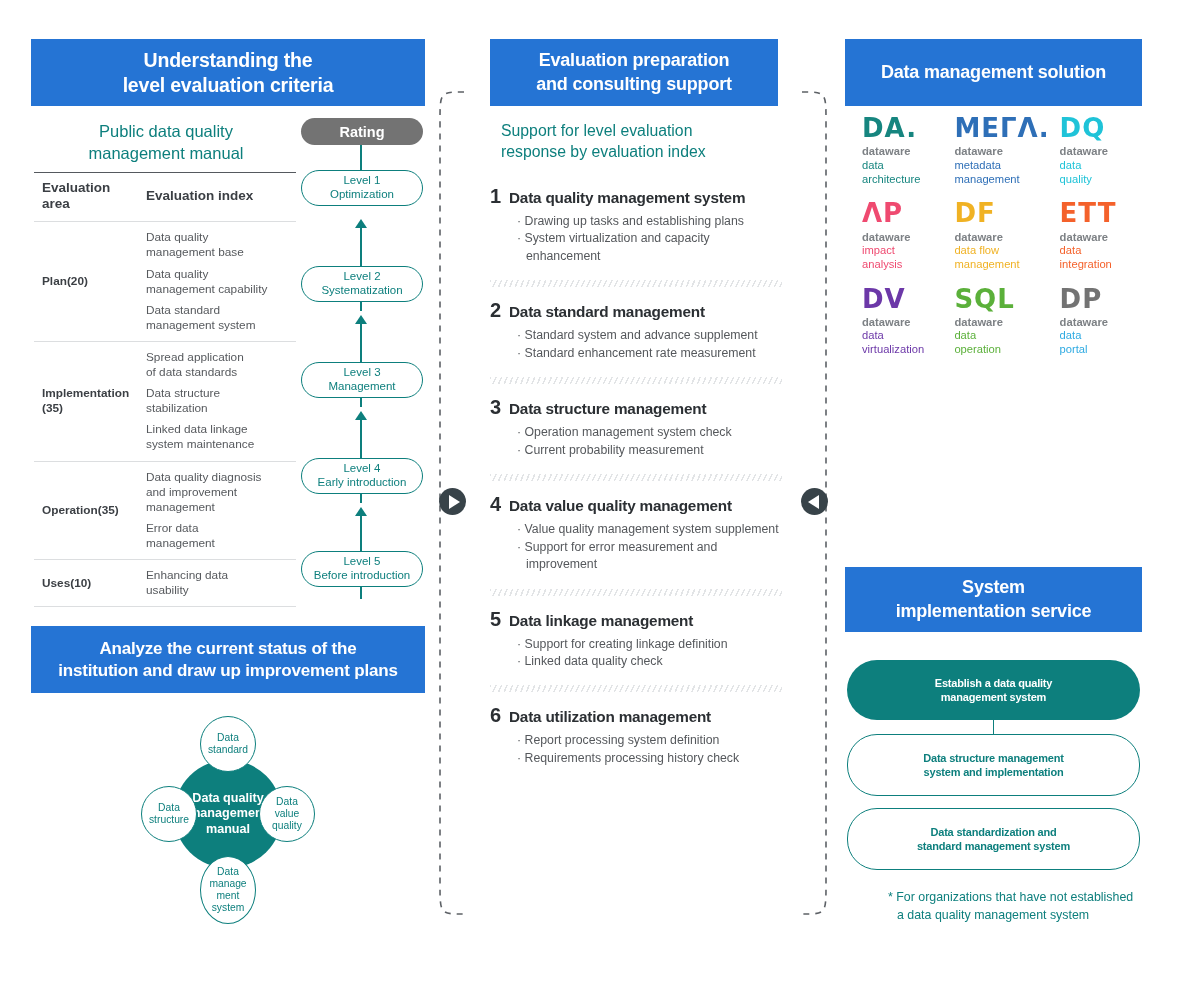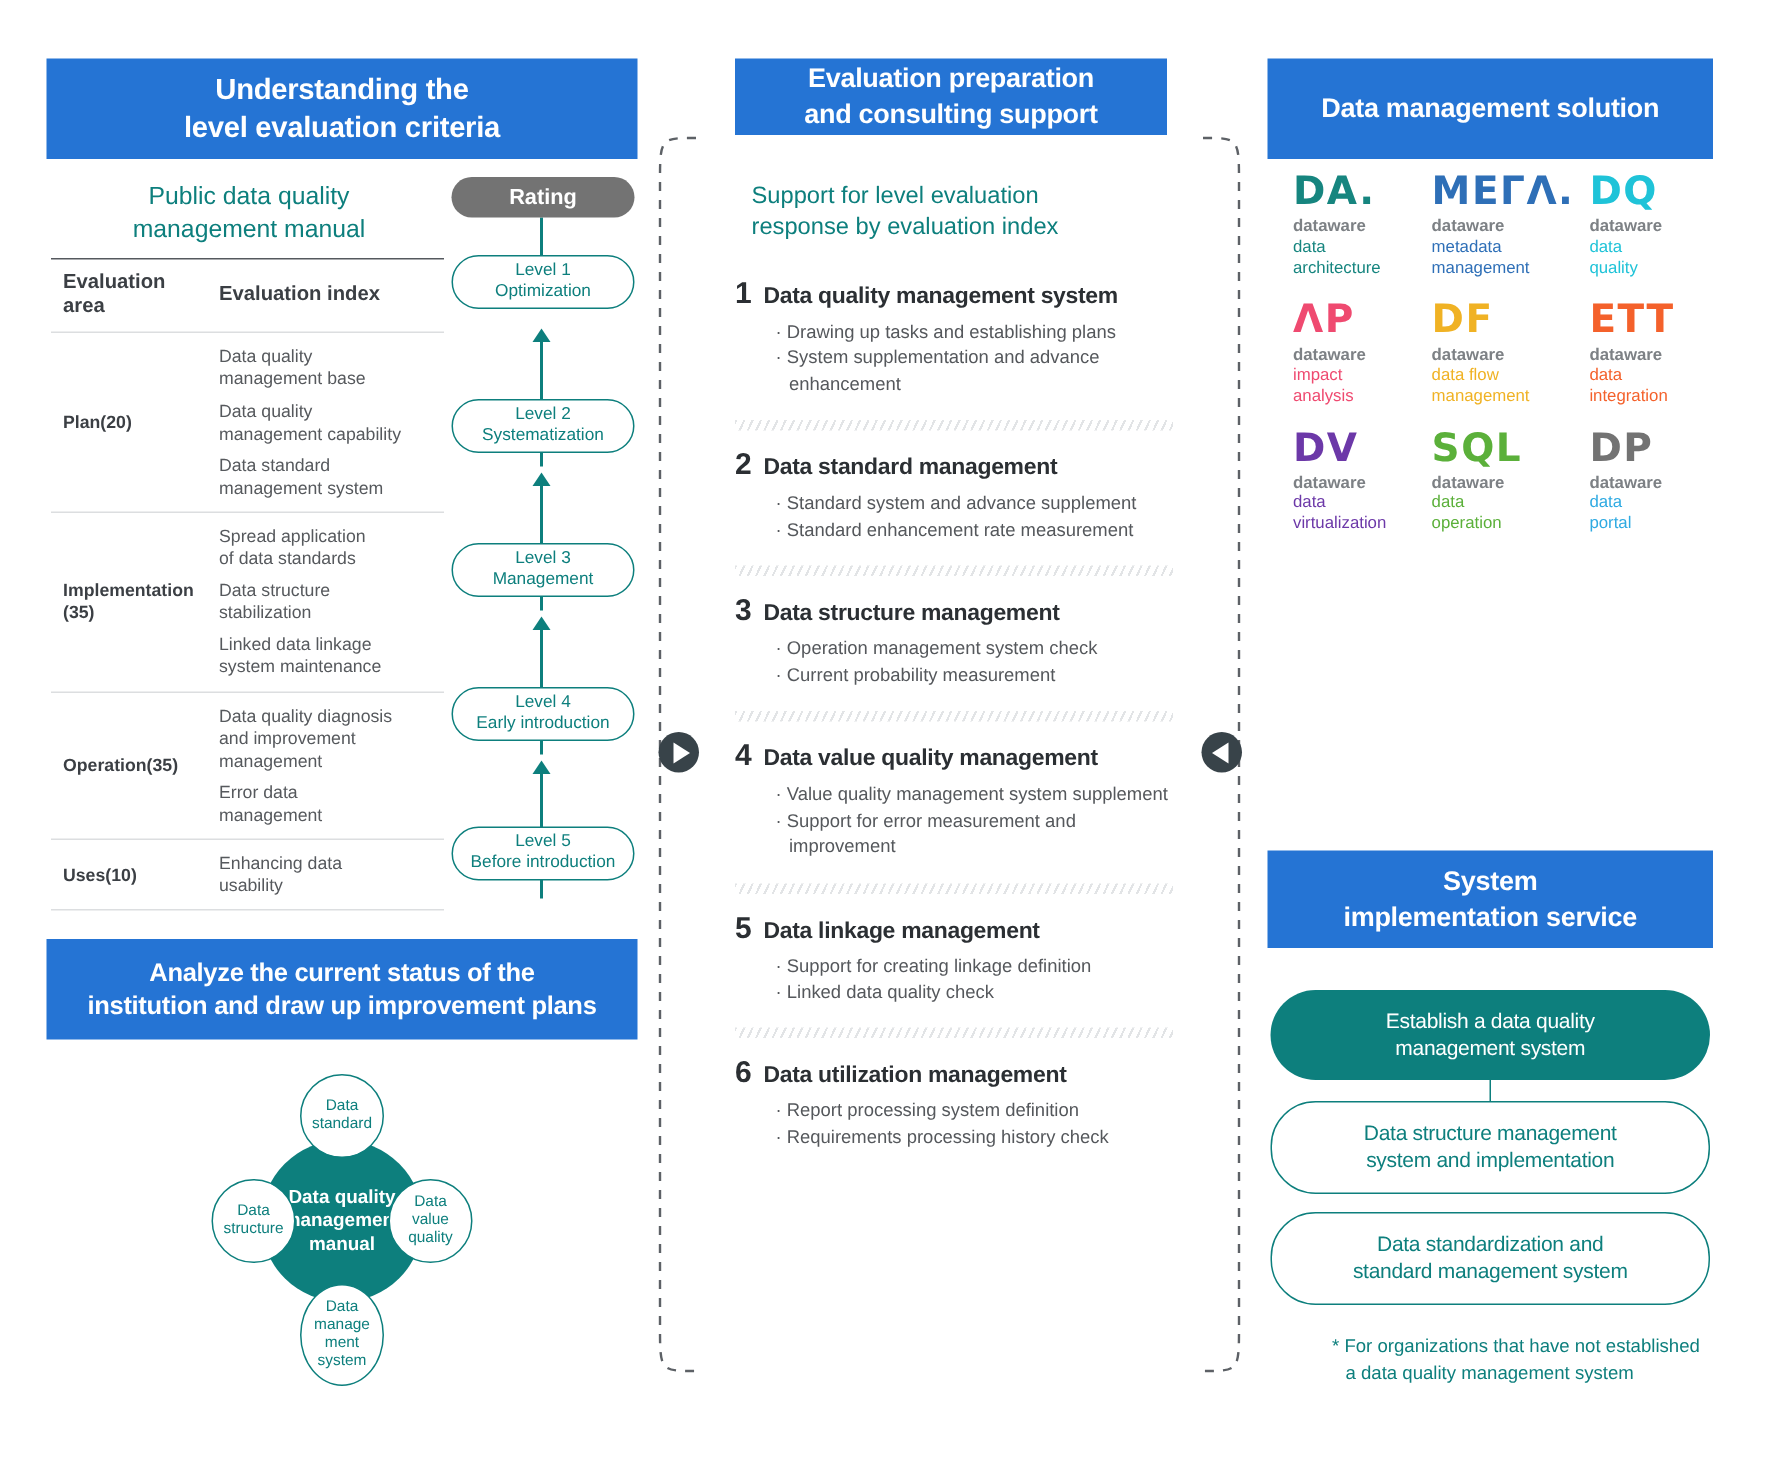--- a/index.html
+++ b/index.html
@@ -96,21 +96,21 @@
   .dashline { position: absolute; }
   .arrow-knob {
     position: absolute; width: 27px; height: 27px; border-radius: 50%;
     background: #384349; display: flex; align-items: center; justify-content: center;
     z-index: 5;
   }
   .tri-r { width: 0; height: 0; border-top: 7px solid transparent; border-bottom: 7px solid transparent; border-left: 11px solid #ffffff; margin-left: 3px; }
   .tri-l { width: 0; height: 0; border-top: 7px solid transparent; border-bottom: 7px solid transparent; border-right: 11px solid #ffffff; margin-right: 3px; }
 
   
-  #col2-banner { left: 490px; top: 39px; width: 288px; height: 51px; font-size: 18px; }
+  #col2-banner { left: 490px; top: 39px; width: 288px; height: 67px; font-size: 18px; }
   #col2-sub {
     position: absolute; left: 501px; top: 121px; width: 270px;
     color: #0d7f7d; font-size: 15.8px; line-height: 1.32;
   }
   #steps { position: absolute; left: 490px; top: 185px; width: 292px; }
   .step { position: relative; padding-bottom: 10px; }
   .step-hr {
     height: 7px; margin: 5px 0 12px 0;
     background-image: repeating-linear-gradient(115deg, #e2e4e6 0 1.4px, #ffffff 1.4px 5px);
   }
@@ -132,22 +132,22 @@
   }
   .logo-cell { text-align: left; padding-left: 10px; }
   .logo-mark { font-size: 26px; font-weight: bold; letter-spacing: 1px; line-height: 1.05; font-family: "DejaVu Sans", sans-serif; }
   .logo-brand { font-size: 11.2px; font-weight: bold; color: #7d8185; line-height: 1.22; margin-top: 3px; }
   .logo-desc { font-size: 11.2px; line-height: 1.22; }
 
   #col3-banner2 { left: 845px; top: 567px; width: 297px; height: 65px; font-size: 18px; }
   #impl-stack { position: absolute; left: 847px; top: 660px; width: 293px; }
   .impl-pill {
     height: 60px; border-radius: 30px; display: flex; align-items: center;
-    justify-content: center; text-align: center; font-size: 14px;
-    font-weight: normal; line-height: 1.28; letter-spacing: -0.2px;
+    justify-content: center; text-align: center; font-size: 11px;
+    font-weight: bold; line-height: 1.28; letter-spacing: -0.2px;
   }
   .impl-filled { background: #0d7f7d; color: #ffffff; }
   .impl-outline { background: #ffffff; border: 1.3px solid #0d7f7d; color: #0d7f7d; height: 62px; }
   #impl-connector { width: 1.6px; height: 14px; background: #0d7f7d; margin: 0 auto; }
   #impl-gap { height: 12px; }
   #impl-note {
     position: absolute; left: 888px; top: 889px; width: 250px;
     color: #0d7f7d; font-size: 12.4px; line-height: 1.45; text-indent: -9px; padding-left: 9px;
   }
 </style>
@@ -245,21 +245,21 @@
   <div class="banner" id="col2-banner">Evaluation preparation<br>and consulting support</div>
   <div id="col2-sub">Support for level evaluation<br>response by evaluation index</div>
   <div id="steps">
       <div class="step">
         <div class="step-head">
           <span class="step-num">1</span>
           <span class="step-title">Data quality management system</span>
         </div>
         <ul class="step-bullets">
           <li>Drawing up tasks and establishing plans</li>
-          <li>System supplementation and advance enhancement</li>
+          <li>System virtualization and capacity enhancement</li>
         </ul>
       </div>
       <div class="step-hr"></div>
       <div class="step">
         <div class="step-head">
           <span class="step-num">2</span>
           <span class="step-title">Data standard management</span>
         </div>
         <ul class="step-bullets">
           <li>Standard system and advance supplement</li>

